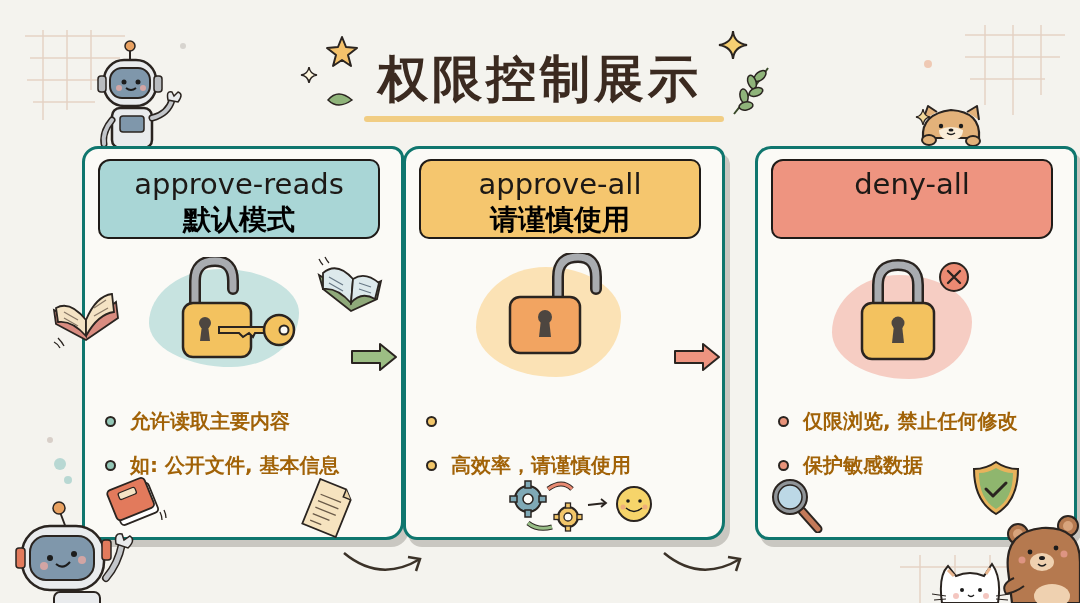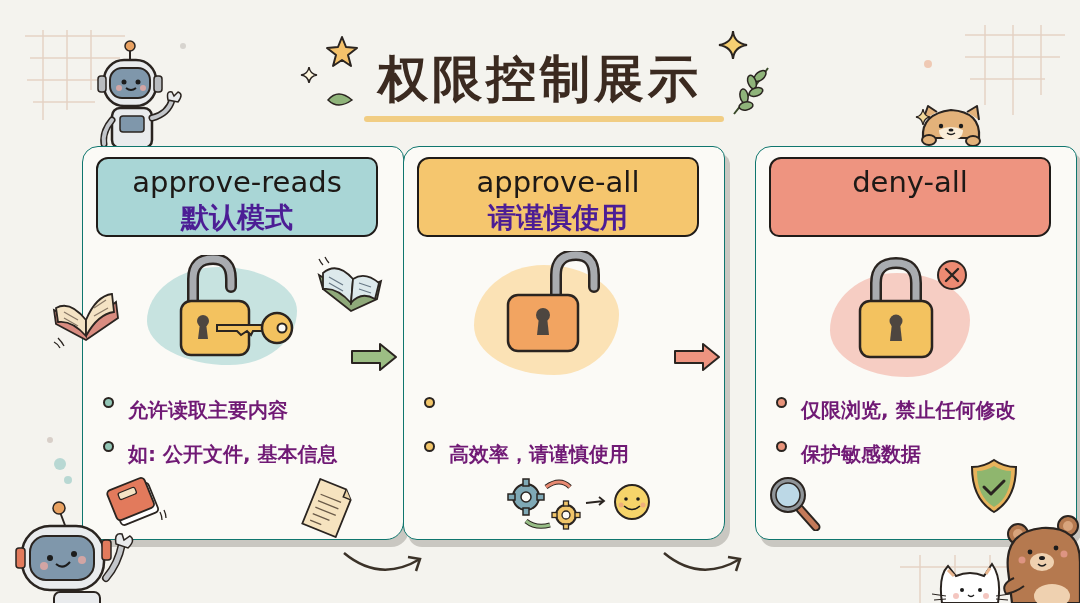--- a/index.html
+++ b/index.html
@@ -24,49 +24,49 @@
   }
   .title-underline {
     position: absolute; left: 64px; top: 88px; width: 360px; height: 6px;
     background: #f1cd83; border-radius: 3px;
   }
 
   
   .card {
     position: absolute; top: 146px; width: 322px; height: 394px;
     background: #fbfaf6;
-    border: 1px solid #0f766e;
+    border: 3px solid #0f766e;
     border-radius: 16px 12px 18px 14px;
     box-shadow: 5px 7px 0 #c9c7c1;
   }
   .card-1 { left: 82px; }
   .card-2 { left: 403px; }
   .card-3 { left: 755px; }
 
   .card-header {
     position: absolute; left: 13px; top: 10px; width: 282px; height: 80px;
     border: 2.5px solid #1f1b18;
     border-radius: 12px 10px 14px 10px;
     text-align: center;
   }
   .hdr-en {
     display: block; margin-top: 6px;
     font-size: 29px; font-family: "DejaVu Sans", sans-serif; color: #1d1916;
   }
   .hdr-cn {
     display: block; margin-top: 0px;
-    font-size: 28px; font-weight: bold; color: #4c1d95;
+    font-size: 28px; font-weight: bold; color: #000000;
   }
 
   .blob { position: absolute; border-radius: 48% 52% 45% 55% / 55% 45% 55% 45%; }
 
   .bullets { position: absolute; left: 20px; top: 250px; list-style: none; }
   .bullets li {
-    display: flex; align-items: flex-start; height: 44px;
-    font-size: 20px; font-weight: bold; color: #701a75; white-space: nowrap;
+    display: flex; align-items: center; height: 44px;
+    font-size: 20px; font-weight: bold; color: #a16207; white-space: nowrap;
   }
   .dot {
     width: 11px; height: 11px; border-radius: 50%; border: 2px solid #2a2420;
     margin-right: 14px; flex-shrink: 0;
   }
 
   .flow-arrow { position: absolute; }
   svg { display: block; }
 </style>
 </head>

